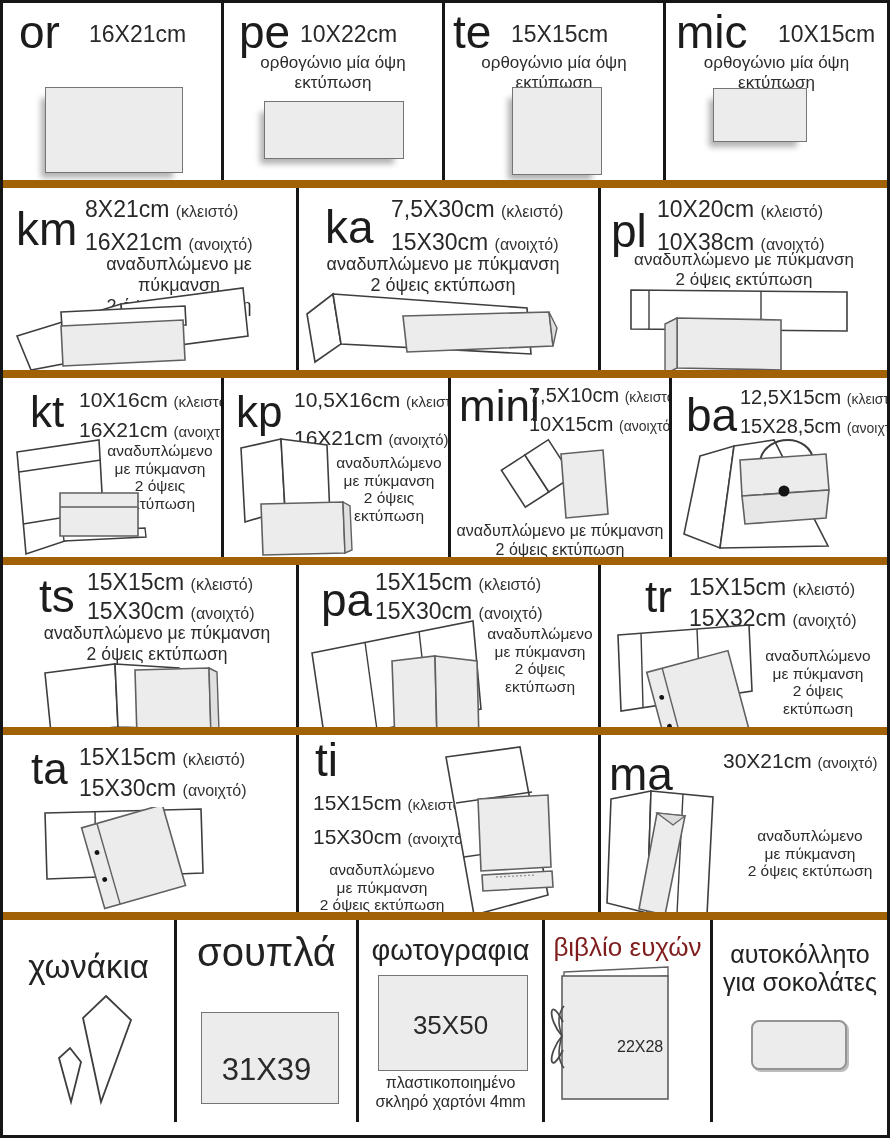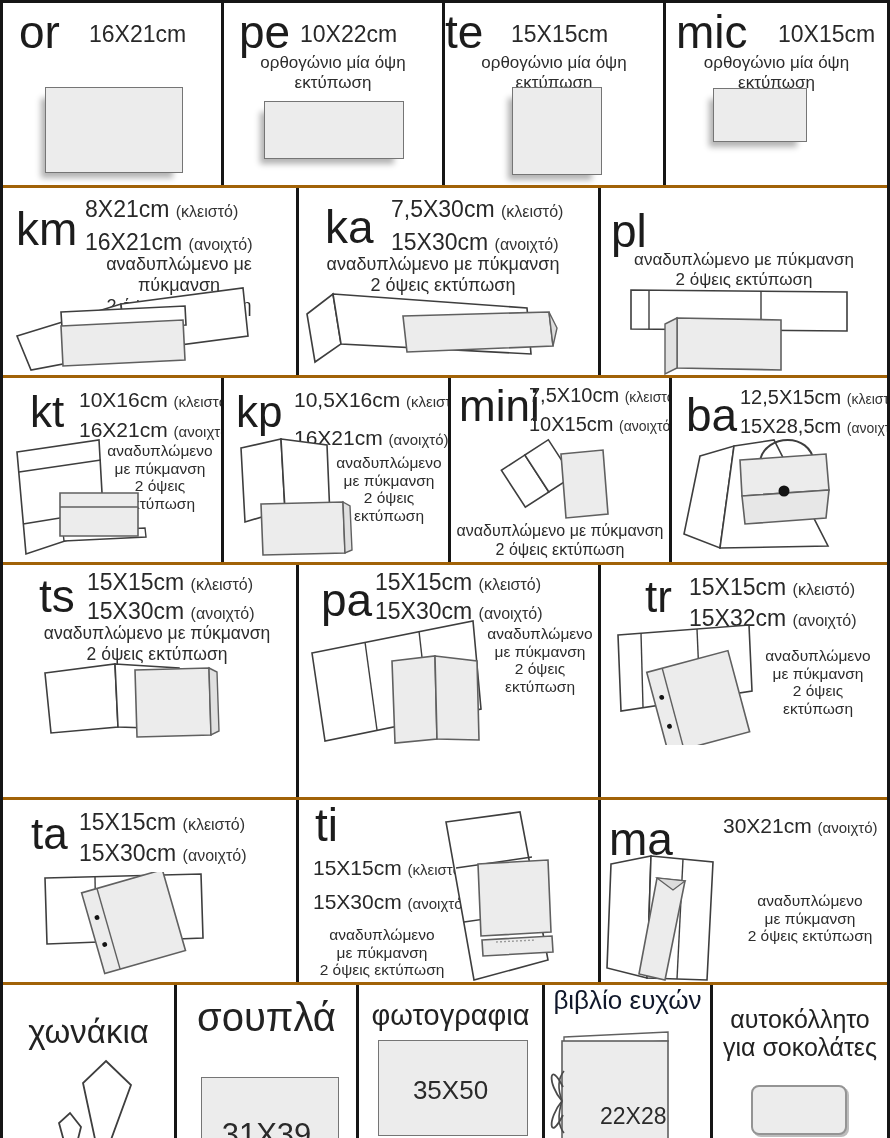--- a/index.html
+++ b/index.html
@@ -1,21 +1,21 @@
 <!DOCTYPE html>
 <html><head>
 <meta charset="utf-8">
 <style>
   html,body{margin:0;padding:0;background:#ffffff;}
   #board{
     width:890px;height:1138px;box-sizing:border-box;position:relative;
     border:3px solid #161616;background:#ffffff;
     font-family:"Liberation Sans","DejaVu Sans",sans-serif;color:#2a2a2a;
   }
-  .row{display:flex;box-sizing:border-box;border-bottom:3px solid #a16207;}
+  .row{display:flex;box-sizing:border-box;border-bottom:8px solid #a16207;}
   .row:last-child{border-bottom:none;}
   .cell{position:relative;box-sizing:border-box;border-right:3px solid #161616;overflow:hidden;background:#fff;}
   .cell:last-child{border-right:none;}
   .abs{position:absolute;}
   .code{font-size:46px;color:#1c1c1c;line-height:1;}
   .code.small{font-size:44px;}
   .dimline{font-size:23px;white-space:nowrap;color:#282828;line-height:30px;}
   .dimline .note{font-size:16px;color:#333;}
   .dim21 .dimline{font-size:21px;line-height:28px;}
   .dim21 .dimline .note{font-size:15px;}
@@ -42,21 +42,21 @@
       <div class="abs dimline" style="left:86px;top:16px">16X21cm</div>
       <div class="sheet" style="left:42px;top:84px;width:136px;height:84px"></div>
     </div>
     <div class="cell" style="flex:0 0 221px">
       <div class="code abs" style="left:15px;top:6px">pe</div>
       <div class="abs dimline" style="left:76px;top:16px">10X22cm</div>
       <div class="abs desc ctr" style="top:50px;font-size:17px">ορθογώνιο μία όψη εκτύπωση</div>
       <div class="sheet" style="left:40px;top:98px;width:138px;height:56px"></div>
     </div>
     <div class="cell" style="flex:0 0 221px">
-      <div class="code abs" style="left:0;top:6px">te</div>
+      <div class="code abs" style="left:8px;top:6px">te</div>
       <div class="abs dimline" style="left:66px;top:16px">15X15cm</div>
       <div class="abs desc ctr" style="top:50px;font-size:17px">ορθογώνιο μία όψη εκτύπωση</div>
       <div class="sheet" style="left:67px;top:84px;width:88px;height:86px"></div>
     </div>
     <div class="cell" style="flex:0 0 221px">
       <div class="code abs" style="left:10px;top:6px">mic</div>
       <div class="abs dimline" style="left:112px;top:16px">10X15cm</div>
       <div class="abs desc ctr" style="top:50px;font-size:17px">ορθογώνιο μία όψη εκτύπωση</div>
       <div class="sheet" style="left:47px;top:85px;width:92px;height:52px"></div>
     </div>
@@ -92,20 +92,24 @@
       </div>
       <svg class="abs" style="left:0;top:92px" width="302" height="96">
         <polygon points="8,34 34,14 42,64 16,82" fill="#fff" stroke="#3e3e3e" stroke-width="1.6"></polygon>
         <polygon points="34,14 228,28 232,74 42,64" fill="#fff" stroke="#3e3e3e" stroke-width="1.6"></polygon>
         <polygon points="104,36 250,32 254,66 108,72" fill="#ececec" stroke="#606060" stroke-width="1.6"></polygon>
         <polygon points="250,32 258,48 254,66" fill="#dddddd" stroke="#606060" stroke-width="1.4"></polygon>
       </svg>
     </div>
     <div class="cell" style="flex:0 0 286px">
       <div class="code abs" style="left:10px;top:20px">pl</div>
+      <div class="abs" style="left:56px;top:6px">
+        <div class="dimline"><span>10X20cm</span> <span class="note">(κλειστό)</span></div>
+        <div class="dimline"><span>10X38cm</span> <span class="note">(ανοιχτό)</span></div>
+      </div>
       <div class="abs desc" style="left:10px;top:62px;width:266px;font-size:17px">
         <div>αναδυπλώμενο με πύκμανση</div>
         <div>2 όψεις εκτύπωση</div>
       </div>
       <svg class="abs" style="left:0;top:90px" width="286" height="98">
         <polygon points="30,12 246,14 246,53 30,51" fill="#fff" stroke="#3e3e3e" stroke-width="1.6"></polygon>
         <line x1="48" y1="12" x2="48" y2="51" stroke="#3e3e3e" stroke-width="1.4"></line>
         <line x1="160" y1="13" x2="160" y2="52" stroke="#3e3e3e" stroke-width="1.4"></line>
         <polygon points="76,40 180,42 180,92 76,90" fill="#ececec" stroke="#606060" stroke-width="1.6"></polygon>
         <polygon points="76,40 64,46 64,96 76,90" fill="#e1e1e1" stroke="#606060" stroke-width="1.4"></polygon>
@@ -180,21 +184,21 @@
         <polygon points="24,26 58,16 44,118 8,104" fill="#fff" stroke="#3e3e3e" stroke-width="1.6"></polygon>
         <polygon points="58,16 98,10 152,116 44,118" fill="#fff" stroke="#3e3e3e" stroke-width="1.6"></polygon>
         <path d="M84,30 C90,4 134,2 138,32" fill="none" stroke="#3e3e3e" stroke-width="2"></path>
         <polygon points="64,30 150,24 153,60 66,66" fill="#ececec" stroke="#606060" stroke-width="1.6"></polygon>
         <polygon points="66,66 153,60 150,88 69,94" fill="#e7e7e7" stroke="#606060" stroke-width="1.6"></polygon>
         <circle cx="108" cy="61" r="5.5" fill="#141414"></circle>
       </svg>
     </div>
   </div>
 
-  <div class="row" style="height:235px">
+  <div class="row" style="height:170px">
     <div class="cell" style="flex:0 0 296px">
       <div class="code abs" style="left:36px;top:8px">ts</div>
       <div class="abs" style="left:84px;top:4px">
         <div class="dimline" style="line-height:27px"><span>15X15cm</span> <span class="note">(κλειστό)</span></div>
         <div class="dimline" style="line-height:27px"><span>15X30cm</span> <span class="note">(ανοιχτό)</span></div>
       </div>
       <div class="abs desc" style="left:28px;top:58px;width:252px;font-size:17.5px">
         <div>αναδυπλώμενο με πύκμανση</div>
         <div>2 όψεις εκτύπωση</div>
       </div>
@@ -322,30 +326,30 @@
       <div class="abs ctr" style="top:132px;font-size:31px">31X39</div>
     </div>
     <div class="cell" style="flex:0 0 186px">
       <div class="abs ctr" style="top:14px;font-size:29px;color:#222">φωτογραφια</div>
       <div class="flat" style="left:19px;top:55px;width:148px;height:94px"></div>
       <div class="abs ctr" style="top:90px;font-size:26px">35X50</div>
       <div class="abs ctr" style="top:154px;font-size:16px">πλαστικοποιημένο</div>
       <div class="abs ctr" style="top:173px;font-size:16px">σκληρό χαρτόνι 4mm</div>
     </div>
     <div class="cell" style="flex:0 0 168px">
-      <div class="abs ctr" style="top:0;font-size:26px;color:#0f172a;white-space:nowrap">βιβλίο ευχών</div>
+      <div class="abs ctr" style="top:12px;font-size:26px;color:#7f1d1d;white-space:nowrap">βιβλίο ευχών</div>
       <svg class="abs" style="left:2px;top:44px" width="158" height="142">
         <polygon points="17,8 121,3 121,12 17,17" fill="#fff" stroke="#606060" stroke-width="1.4"></polygon>
         <rect x="15" y="12" width="106" height="123" fill="#ececec" stroke="#606060" stroke-width="1.6"></rect>
         <path d="M15,72 C0,55 2,30 16,58" fill="none" stroke="#4a4a4a" stroke-width="1.8"></path>
         <path d="M15,72 C0,90 2,114 16,86" fill="none" stroke="#4a4a4a" stroke-width="1.8"></path>
         <path d="M15,72 C10,58 12,48 17,42" fill="none" stroke="#4a4a4a" stroke-width="1.6"></path>
         <path d="M15,72 C10,88 12,98 17,104" fill="none" stroke="#4a4a4a" stroke-width="1.6"></path>
       </svg>
-      <div class="abs" style="left:55px;top:118px;font-size:23px">22X28</div>
+      <div class="abs" style="left:72px;top:118px;font-size:16px">22X28</div>
     </div>
     <div class="cell" style="flex:0 0 174px">
       <div class="abs ctr" style="top:48px;font-size:25px;color:#222">για σοκολάτες</div>
       <div class="abs ctr" style="top:20px;font-size:25px;color:#222">αυτοκόλλητο</div>
       <div class="sticker-shape" style="left:38px;top:100px;width:92px;height:46px"></div>
     </div>
   </div>
 
 </div>
 

